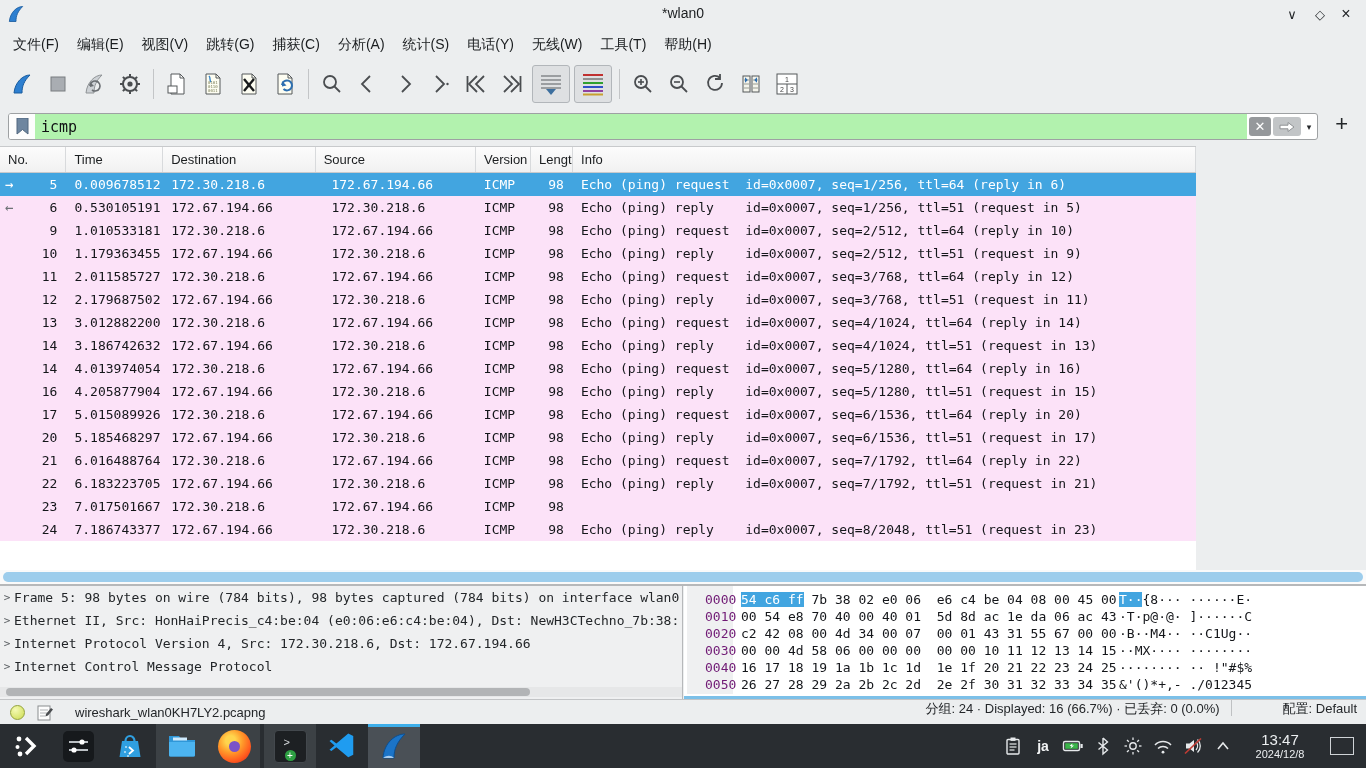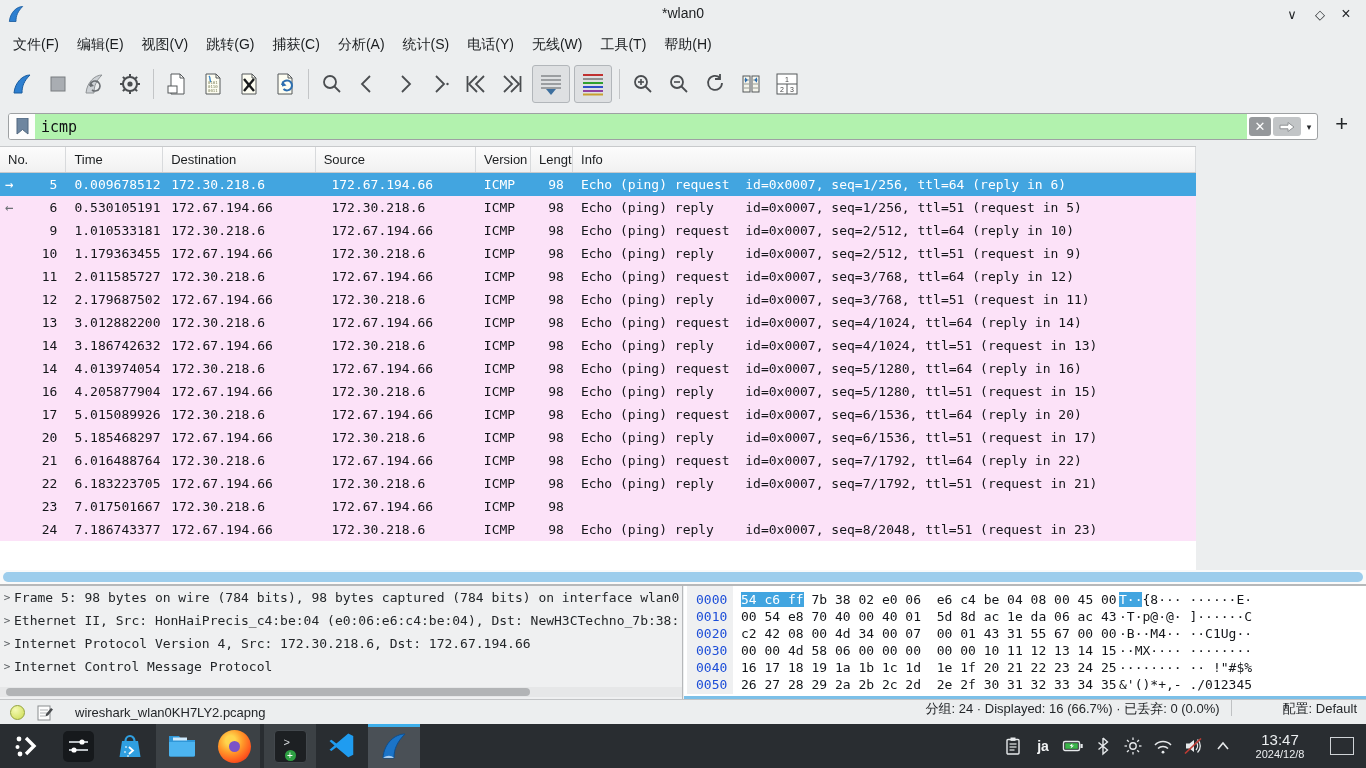--- a/index.html
+++ b/index.html
@@ -56,21 +56,21 @@
   .dline{display:flex;height:23px;line-height:23px;font-size:13px;white-space:pre;}
   .dchev{width:14px;text-align:center;color:#5a5e62;font-size:11px;flex:none;}
   .dtext{flex:1;overflow:hidden;}
   #dscroll{position:absolute;left:0;bottom:2px;width:683px;height:10px;background:#e6e7e8;}
   #dthumb{position:absolute;left:6px;top:1px;width:524px;height:8px;border-radius:4px;background:#b2b4b6;}
 
   
   #hexpane{position:absolute;left:684px;top:586px;width:682px;height:113px;background:#ffffff;overflow:hidden;}
   #hexstrip{position:absolute;left:3px;top:0px;width:46px;height:108px;background:#eff0f1;}
   .hexrow{position:relative;display:flex;height:17px;line-height:17px;font-size:13px;white-space:pre;}
-  .off{width:57px;padding-left:12px;box-sizing:border-box;color:#1d4ed8;flex:none;}
+  .off{width:57px;padding-left:21px;box-sizing:border-box;color:#701a75;flex:none;}
   .hx{width:378px;flex:none;color:#14161a;}
   .as{color:#14161a;}
   .hl{background:#42a5e0;color:#ffffff;}
   #hexblue{position:absolute;left:684px;top:696px;width:682px;height:3px;background:#7cc0e8;}
 
   
   #statusbar{position:absolute;left:0;top:699px;width:1366px;height:25px;background:#eceeef;border-top:1px solid #c2c4c6;box-sizing:border-box;display:flex;align-items:center;font-size:13px;}
   #expert-dot{width:13px;height:13px;border-radius:50%;margin-left:10px;background:radial-gradient(circle at 35% 30%,#f4fab4,#ccdb50);border:1px solid #93a23c;flex:none;}
   #comment-ic{margin-left:12px;flex:none;}
   #sb-file{margin-left:22px;color:#232629;}

